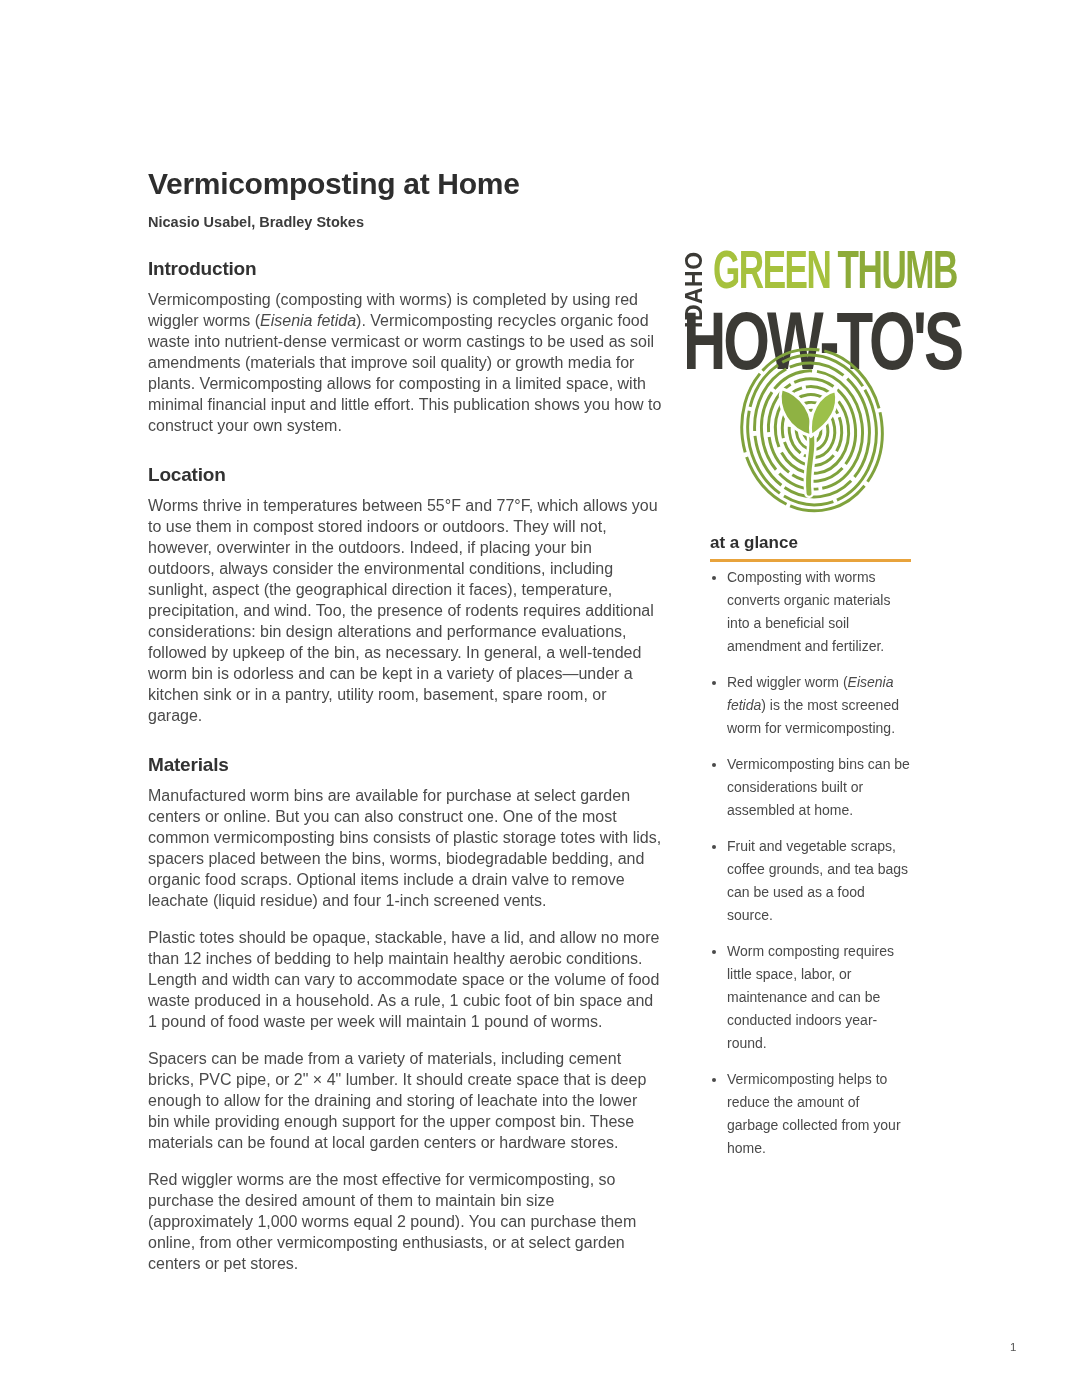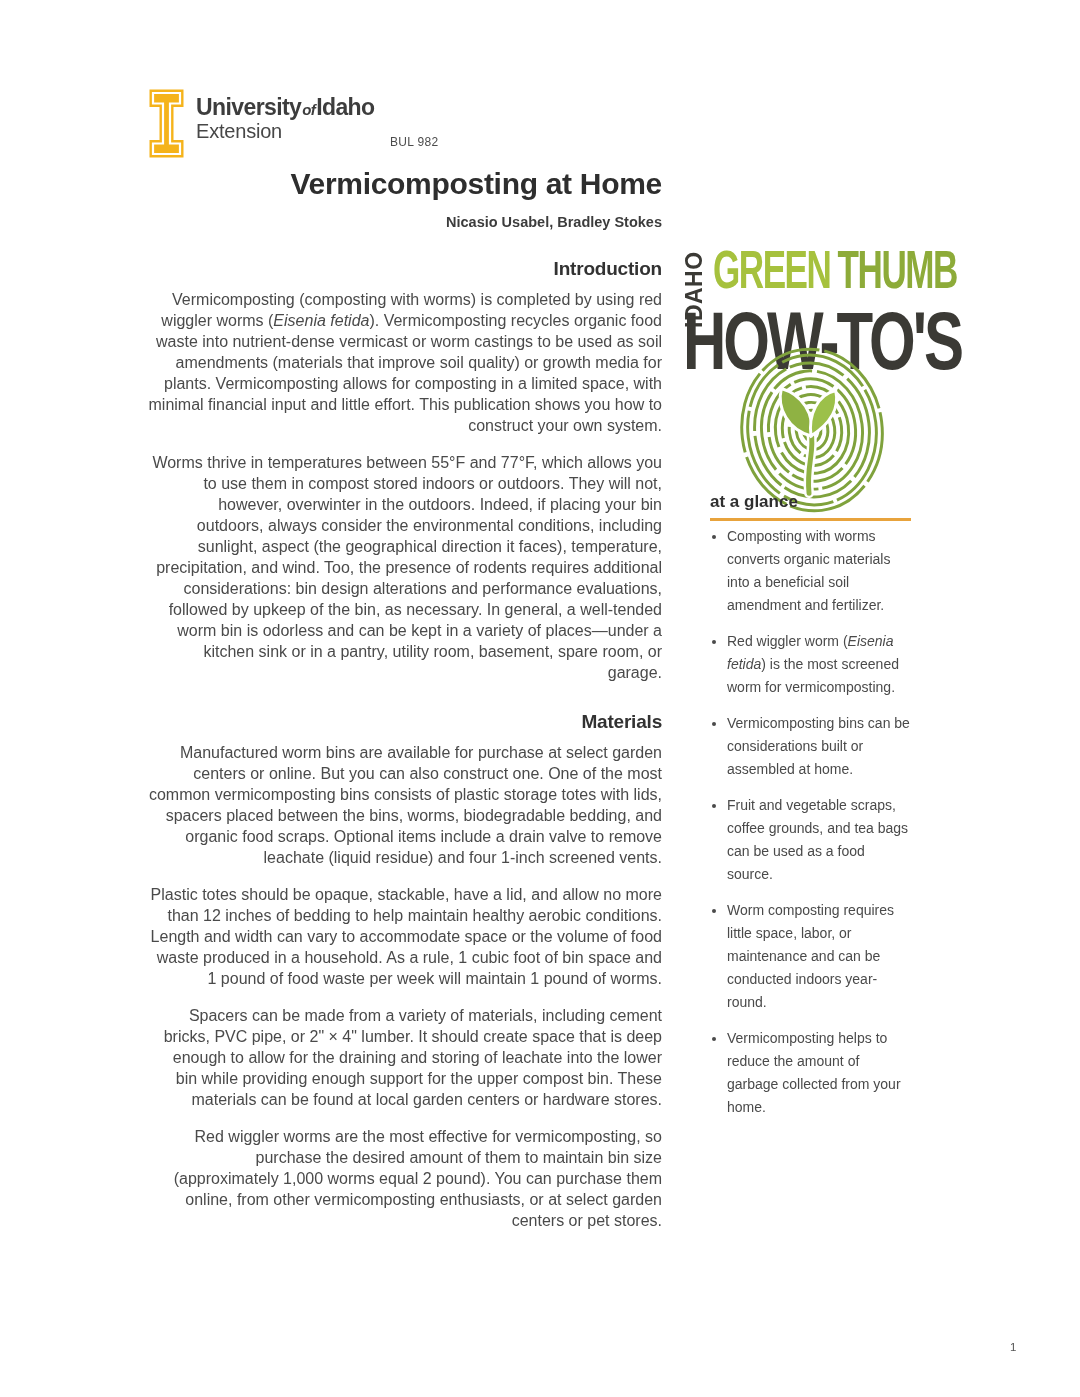--- a/index.html
+++ b/index.html
@@ -13,21 +13,21 @@
   .masthead { position:absolute; left:148px; top:88px; width:514px; height:74px; }
   .masthead-row { display:flex; align-items:flex-start; }
   .block-i { width:37px; height:71px; flex:0 0 auto; }
   .uni-text { margin-left:11px; padding-top:7px; line-height:1.05; }
   .uni-line1 { font-size:23px; font-weight:bold; color:#3d3d3d; letter-spacing:-0.6px; white-space:nowrap; }
   .uni-line1 .of { font-style:italic; font-weight:600; font-size:15px; padding:0 1px; }
   .uni-line2 { font-size:20px; font-weight:400; color:#474747; margin-top:2px; letter-spacing:-0.2px; }
   .bul { position:absolute; left:242px; top:47px; font-size:12px; color:#4c4c4c; letter-spacing:0.3px; }
 
   
-  .main-col { position:absolute; left:148px; top:167px; width:514px;text-align:right; }
+  .main-col { position:absolute; left:148px; top:167px; width:514px; }
   .doc-title { font-size:30px; font-weight:bold; color:#2e2e2e; margin:0 0 13px; letter-spacing:-0.3px; }
   .authors { font-size:14.5px; font-weight:bold; color:#3c3c3c; margin:8px 0 2px; }
   section h2 { font-size:19px; font-weight:bold; color:#323232; margin:28px 0 9px; letter-spacing:-0.2px; }
   section p { font-size:16px; line-height:21px; margin:0 0 16px; color:#4a4a4a; }
   section p em { font-style:italic; }
 
   
   .gt-logo { position:absolute; left:683px; top:243px; width:250px; height:272px; }
   .idaho-vert {
     position:absolute; left:0; top:3px; height:82px;
@@ -44,63 +44,49 @@
   .gt-line1 .w2 { color:var(--c-green_olive,#8dab39); margin-left:10px; }
   .gt-line2 {
     position:absolute; left:0; top:58px; font-weight:bold; font-size:80px;
     letter-spacing:-4px; white-space:nowrap; line-height:1;
     color:var(--c-dark,#3b3a35);
     transform:scale(0.75,1.02); transform-origin:left top;
   }
   .fingerprint { position:absolute; left:50px; top:100px; }
 
   
-  .glance { position:absolute; left:710px; top:492px; width:201px; }
+  .glance { position:absolute; left:710px; top:533px; width:201px; }
   .glance h3 {
     font-size:17px; font-weight:bold; color:#2f2f2f; margin:0;
     padding-bottom:6px; border-bottom:3px solid var(--c-accent_orange,#e8a33c);
   }
   .glance ul { margin:4px 0 0; padding-left:17px; }
   .glance li { font-size:14px; line-height:23px; color:#4a4a4a; margin-bottom:13px; }
   .glance li em { font-style:italic; }
 
   
   .page-num { position:absolute; left:1010px; top:1341px; font-size:11.5px; color:#555; }
 </style>
 </head>
 <body>
 
 <div class="page">
 
-  <div class="masthead">
-    <div class="masthead-row">
-      <svg class="block-i" viewBox="0 0 37 71" aria-hidden="true">
-        <path d="M1.5,1.5 H35.5 V19 H25.5 V52 H35.5 V69.5 H1.5 V52 H11.5 V19 H1.5 Z" fill="#F5B31B"></path>
-        <path d="M5,5 H32 V15.5 H22 V55.5 H32 V66 H5 V55.5 H15 V15.5 H5 Z" fill="none" stroke="#ffffff" stroke-width="2.2"></path>
-      </svg>
-      <div class="uni-text">
-        <div class="uni-line1">
-          <span>University</span><span class="of">of</span><span>Idaho</span>
-        </div>
-        <div class="uni-line2">Extension</div>
-      </div>
-    </div>
-    <div class="bul">BUL 982</div>
-  </div>
 
   <div class="main-col">
     <h1 class="doc-title">Vermicomposting at Home</h1>
     <div class="authors">Nicasio Usabel, Bradley Stokes</div>
 
     <section>
       <h2>Introduction</h2>
       <p><span>Vermicomposting (composting with worms) is completed by using red wiggler worms (</span><em>Eisenia fetida</em><span>). Vermicomposting recycles organic food waste into nutrient-dense vermicast or worm castings to be used as soil amendments (materials that improve soil quality) or growth media for plants. Vermicomposting allows for composting in a limited space, with minimal financial input and little effort. This publication shows you how to construct your own system.</span></p>
     </section>
 
     <section>
+      <h2>Location</h2>
       <p>Worms thrive in temperatures between 55°F and 77°F, which allows you to use them in compost stored indoors or outdoors. They will not, however, overwinter in the outdoors. Indeed, if placing your bin outdoors, always consider the environmental conditions, including sunlight, aspect (the geographical direction it faces), temperature, precipitation, and wind. Too, the presence of rodents requires additional considerations: bin design alterations and performance evaluations, followed by upkeep of the bin, as necessary. In general, a well-tended worm bin is odorless and can be kept in a variety of places—under a kitchen sink or in a pantry, utility room, basement, spare room, or garage.</p>
     </section>
 
     <section>
       <h2>Materials</h2>
       <p>Manufactured worm bins are available for purchase at select garden centers or online. But you can also construct one. One of the most common vermicomposting bins consists of plastic storage totes with lids, spacers placed between the bins, worms, biodegradable bedding, and organic food scraps. Optional items include a drain valve to remove leachate (liquid residue) and four 1-inch screened vents.</p>
       <p>Plastic totes should be opaque, stackable, have a lid, and allow no more than 12 inches of bedding to help maintain healthy aerobic conditions. Length and width can vary to accommodate space or the volume of food waste produced in a household. As a rule, 1 cubic foot of bin space and 1 pound of food waste per week will maintain 1 pound of worms.</p>
       <p>Spacers can be made from a variety of materials, including cement bricks, PVC pipe, or 2" × 4" lumber. It should create space that is deep enough to allow for the draining and storing of leachate into the lower bin while providing enough support for the upper compost bin. These materials can be found at local garden centers or hardware stores.</p>
       <p>Red wiggler worms are the most effective for vermicomposting, so purchase the desired amount of them to maintain bin size (approximately 1,000 worms equal 2 pound). You can purchase them online, from other vermicomposting enthusiasts, or at select garden centers or pet stores.</p>
     </section>

